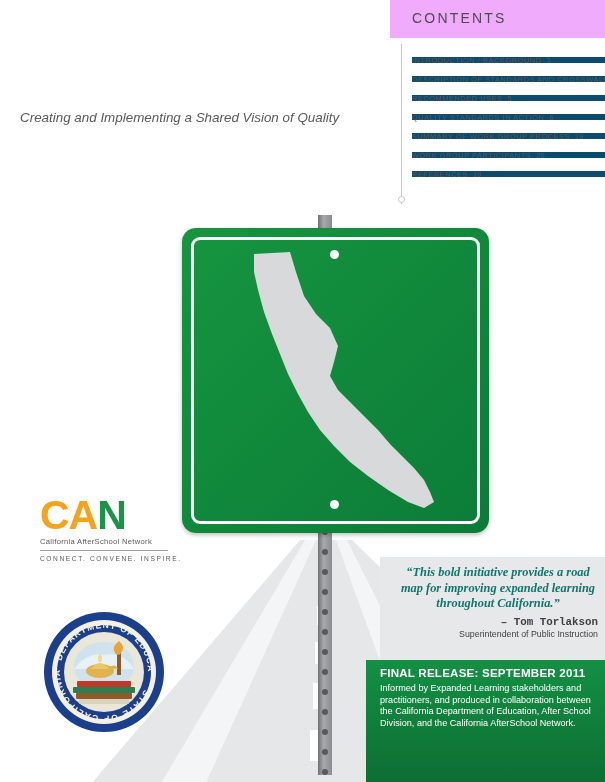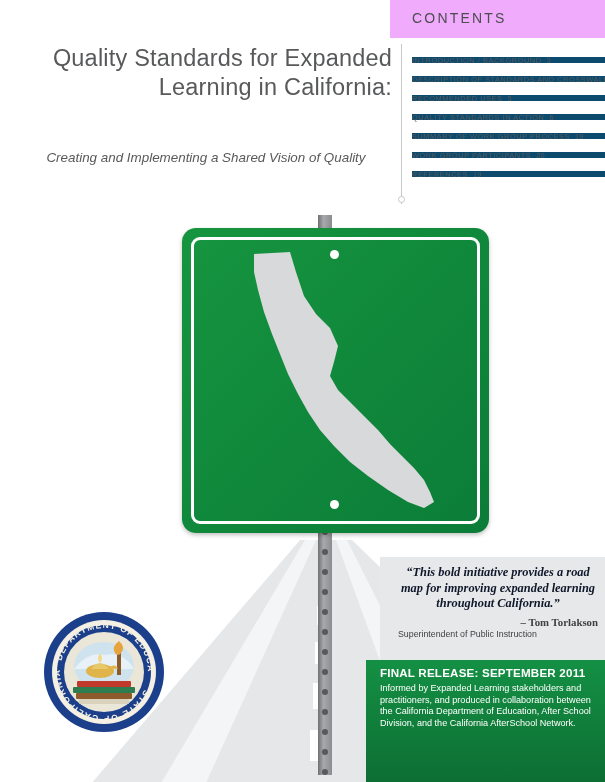--- a/index.html
+++ b/index.html
@@ -66,26 +66,25 @@
     line-height: 29px;
     color: #58595b;
     font-weight: 300;
     font-family: "Liberation Sans", sans-serif;
     letter-spacing: 0.2px;
   }
   .subtitle {
     position: absolute;
     left: 20px; top: 110px;
     width: 372px;
-    text-align: center;
+    text-align: left;
     font-size: 13.4px;
     font-style: italic;
     color: #58595b;
     font-family: "Liberation Sans", sans-serif;
-    margin-top: 40px;
   }
 
   
   .vrule {
     position: absolute;
     left: 401px; top: 44px;
     width: 1px; height: 160px;
     background: #c7c8ca;
   }
   .vrule-dot {
@@ -211,36 +210,37 @@
   .quote-text {
     position: absolute;
     left: 398px; top: 565px;
     width: 200px;
     text-align: center;
     font-family: "Liberation Serif", serif;
     font-style: italic;
     font-weight: bold;
     font-size: 12.4px;
     line-height: 15.5px;
-    color: #0f172a;
+    color: #0f766e;
   }
   .quote-attrib {
     position: absolute;
     left: 398px; top: 616px;
     width: 200px;
     text-align: right;
     font-size: 10.8px;
     font-weight: bold;
     color: #3e3f41;
-    font-family: Liberation Serif, serif;
+    font-family: Liberation Mono, monospace;
   }
   .quote-role {
     position: absolute;
     left: 398px; top: 629px;
     width: 200px;
+    text-align: right;
     font-size: 8.8px;
     color: #3e3f41;
   }
 
   
   .footer-block {
     position: absolute;
     left: 366px; top: 660px;
     width: 239px; height: 122px;
     background: #13803d;
@@ -291,21 +291,20 @@
       <span class="toc-label">Summary of Work Group Process</span><span class="toc-page">19</span>
     </div>
     <div class="toc-row">
       <span class="toc-label">Work Group Participants</span><span class="toc-page">20</span>
     </div>
     <div class="toc-row">
       <span class="toc-label">References</span><span class="toc-page">19</span>
     </div>
   </div>
 
-  <div class="title">Quality Standards for Expanded Learning in California:</div>
   <div class="subtitle">Creating and Implementing a Shared Vision of Quality</div>
 
   <div class="vrule"></div>
   <div class="vrule-dot"></div>
 
   <div class="road-wrap">
 
     <svg class="road-shape" width="605" height="245" viewBox="0 0 605 245">
       <polygon points="300,0 352,0 605,245 90,245" fill="#e6e7e9"></polygon>
       <polygon points="305,0 316,0 205,245 160,245" fill="#f4f5f6"></polygon>
@@ -358,20 +357,26 @@
       <div class="sign-bolt" style="left:148px; top:272px;"></div>
       <svg class="ca-state" viewBox="0 0 205 262">
         <path fill="#d8d9da" d="M16,4 L52,2 L58,22 L66,46 L78,64 L92,78 L100,96 L96,112 L92,126
           L100,140 L112,152 L126,166 L140,180 L152,194 L164,206 L176,218 L186,230 L192,242
           L196,252 L186,258 L170,252 L150,240 L130,226 L112,212 L96,196 L82,180 L70,162
           L60,144 L50,124 L42,104 L34,84 L26,62 L20,40 L16,22 Z"></path>
       </svg>
     </div>
   </div>
 
+  <div class="can-logo">
+    <div class="can-word"><span class="c">C</span><span class="a">A</span><span class="n">N</span></div>
+    <div class="can-sub">California AfterSchool Network</div>
+    <div class="can-rule"></div>
+    <div class="can-tag">CONNECT.  CONVENE.  INSPIRE.</div>
+  </div>
 
   <svg class="seal" viewBox="0 0 122 122">
     <circle cx="61" cy="61" r="60" fill="#1b3f8b"></circle>
     <circle cx="61" cy="61" r="52" fill="#f4f0e4"></circle>
     <circle cx="61" cy="61" r="47" fill="#1b3f8b"></circle>
     <circle cx="61" cy="61" r="40" fill="#eae7d8"></circle>
     <path d="M 61 22 A 39 39 0 0 1 100 61" fill="none" stroke="#1b3f8b" stroke-width="0"></path>
     <defs>
       <path id="topArc" d="M 17 61 A 44 44 0 0 1 105 61"></path>
       <path id="botArc" d="M 105 61 A 44 44 0 0 1 17 61"></path>

